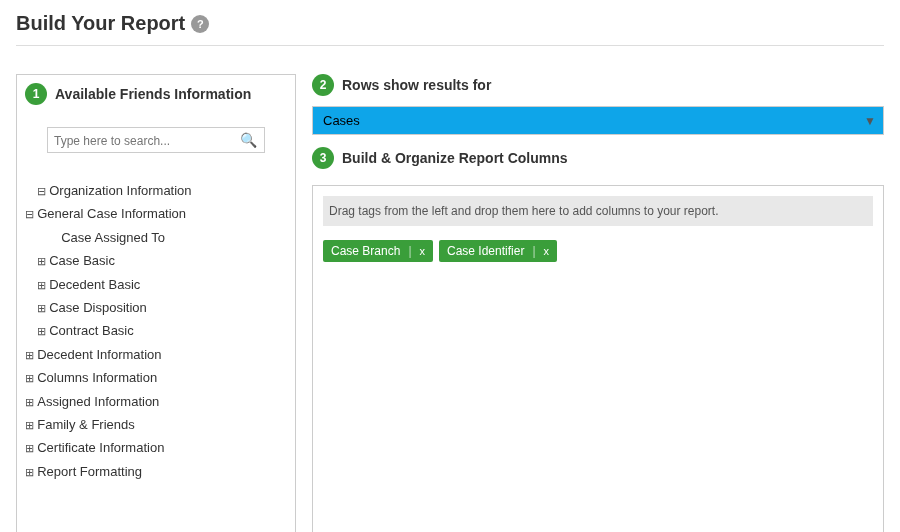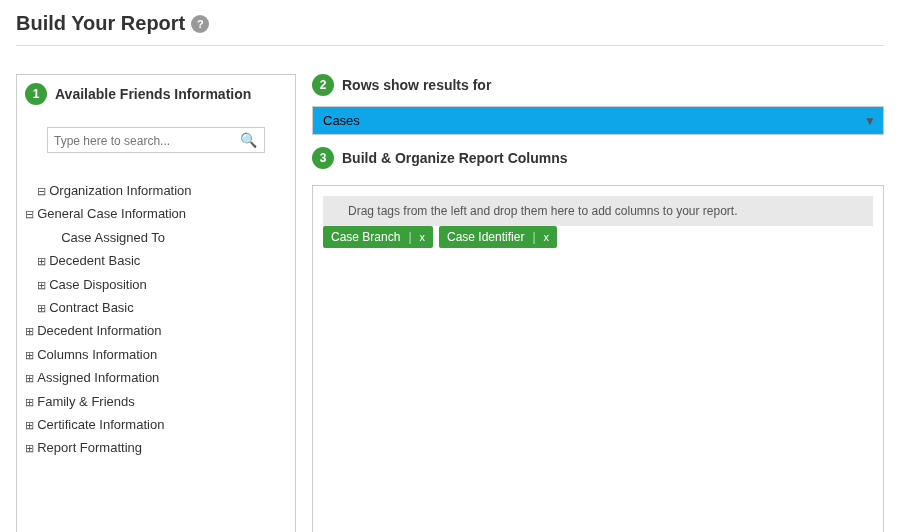--- a/index.html
+++ b/index.html
@@ -190,24 +190,24 @@
 
     .drop-zone {
       flex: 1;
       border: 1px solid #ccc;
       padding: 10px;
       min-height: 200px;
     }
 
     .drop-hint {
       background: #e8e8e8;
-      padding: 8px 25px;
+      padding: 8px 6px;
       font-size: 12px;
       color: #555;
-      margin-bottom: 0;
+      margin-bottom: 14px;
     }
 
     .tags-row {
       display: flex;
       flex-wrap: wrap;
       gap: 6px;
     }
 
     .tag {
       background: #3a9e3a;
@@ -255,20 +255,21 @@
         </div>
         <div class="search-box">
           <input class="search-input" type="text" placeholder="Type here to search..." style="">
           <button class="search-icon-btn">🔍</button>
         </div>
       </div>
       <div class="tree-container" id="tree-container">
       <div class="tree-item indent-1"><span class="expand-icon">⊟</span><span>Organization Information</span></div>
           <div class="tree-item indent-0"><span class="expand-icon">⊟</span><span>General Case Information</span></div>
           <div class="tree-item indent-2"><span class="expand-icon" style="visibility:hidden">⊞</span><span>Case Assigned To</span></div>
+          <div class="tree-item indent-1"><span class="expand-icon">⊞</span><span>Case Basic</span></div>
           <div class="tree-item indent-1"><span class="expand-icon">⊞</span><span>Decedent Basic</span></div>
           <div class="tree-item indent-1"><span class="expand-icon">⊞</span><span>Case Disposition</span></div>
           <div class="tree-item indent-1"><span class="expand-icon">⊞</span><span>Contract Basic</span></div>
           <div class="tree-item indent-0"><span class="expand-icon">⊞</span><span>Decedent Information</span></div>
           <div class="tree-item indent-0"><span class="expand-icon">⊞</span><span>Columns Information</span></div>
           <div class="tree-item indent-0"><span class="expand-icon">⊞</span><span>Assigned Information</span></div>
           <div class="tree-item indent-0"><span class="expand-icon">⊞</span><span>Family &amp; Friends</span></div>
           <div class="tree-item indent-0"><span class="expand-icon">⊞</span><span>Certificate Information</span></div>
           <div class="tree-item indent-0"><span class="expand-icon">⊞</span><span>Report Formatting</span></div>
         </div>

